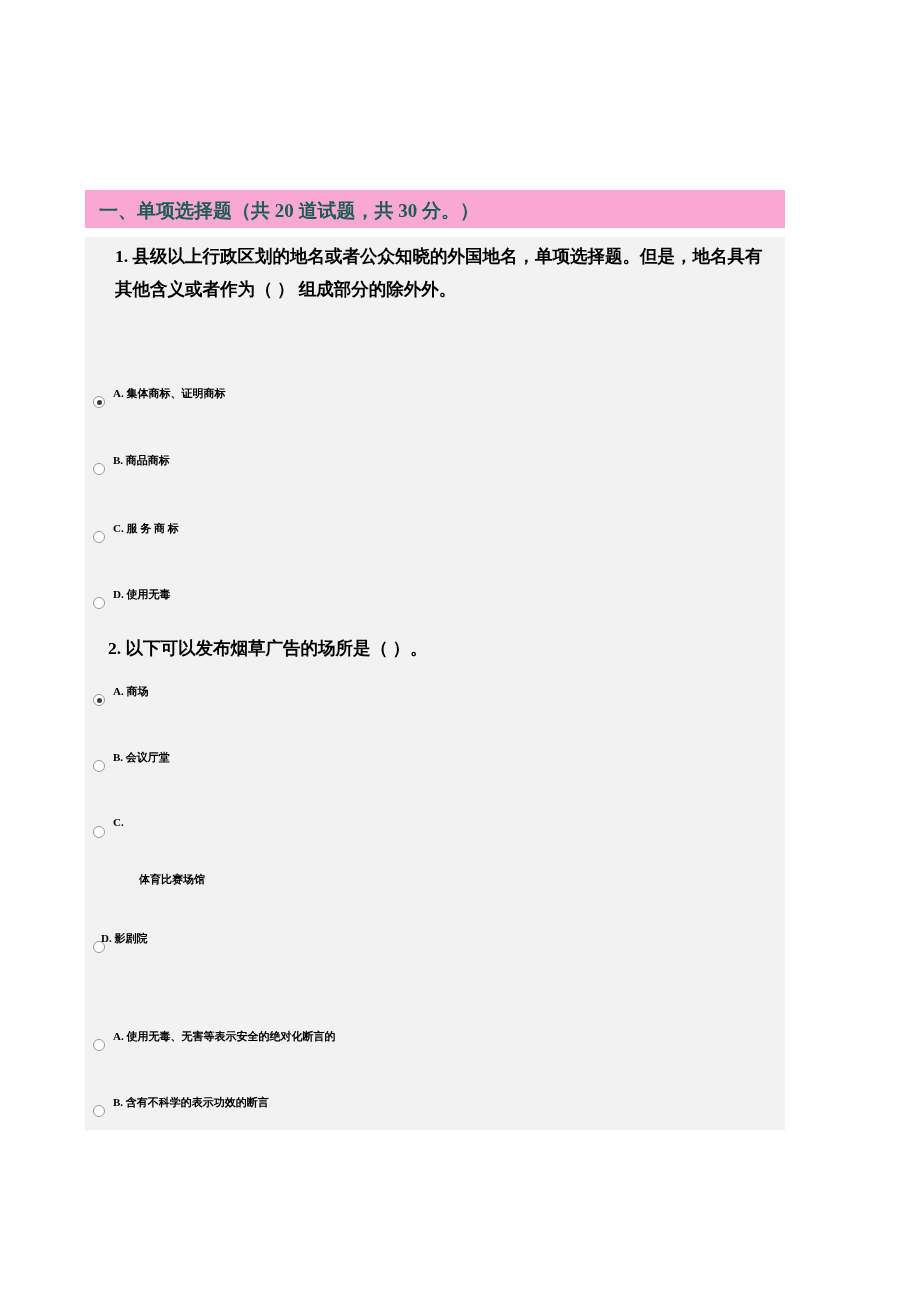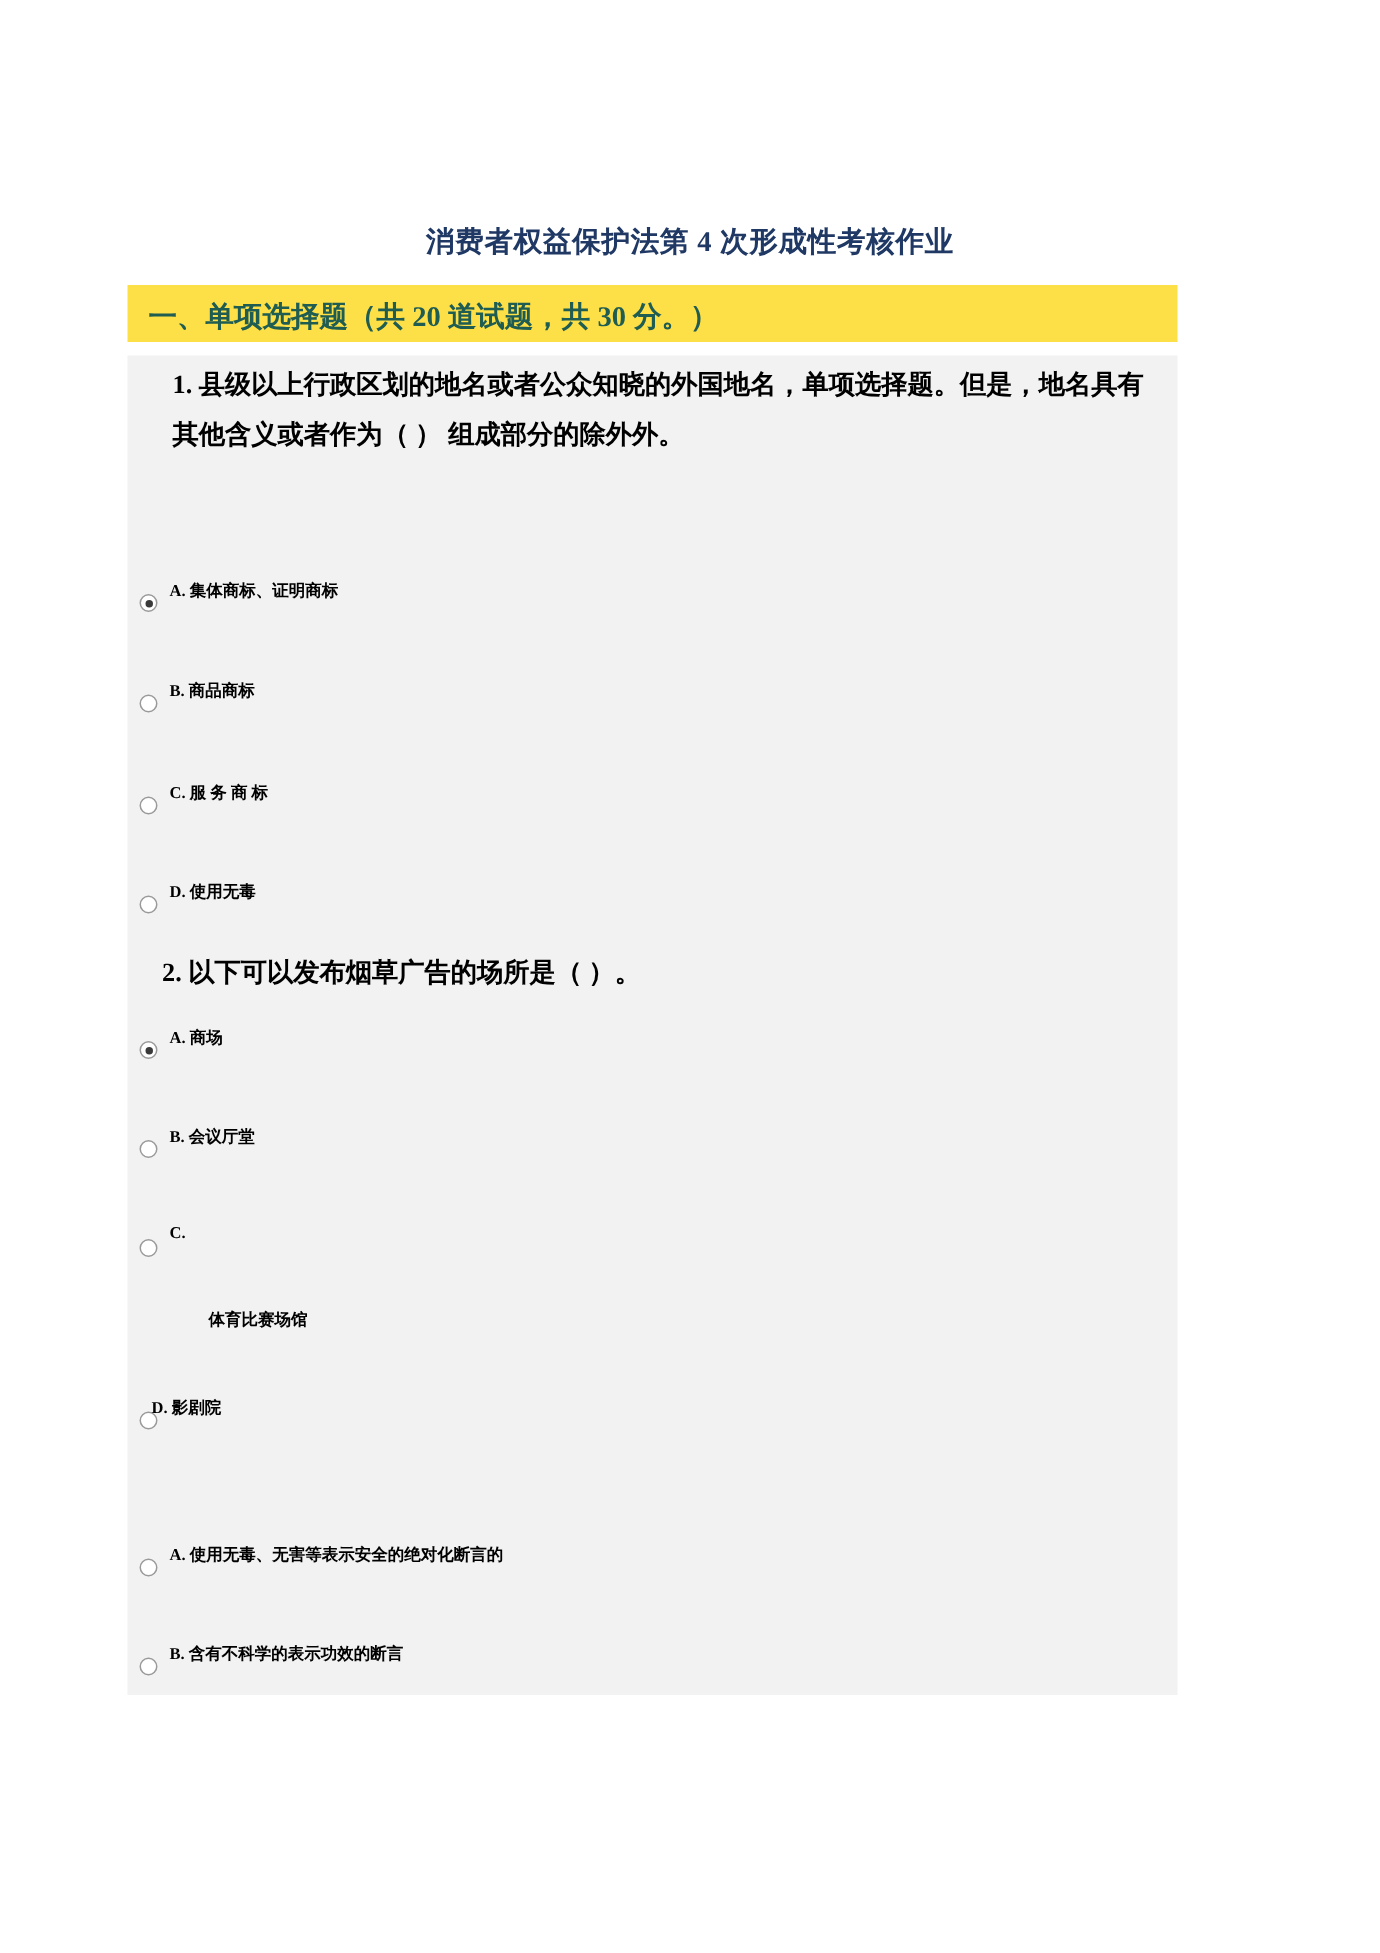--- a/index.html
+++ b/index.html
@@ -32,21 +32,21 @@
     color: #1f3864;
     letter-spacing: 0.5px;
     font-family: "Liberation Serif", "DejaVu Serif", serif;
   }
   .section-bar {
     position: absolute;
     left: 85px;
     top: 190px;
     width: 700px;
     height: 38px;
-    background: #fde047;
+    background: #f9a8d4;
   }
   .section-bar-text {
     position: absolute;
     left: 14px;
     top: 8px;
     font-size: 19px;
     font-weight: bold;
     color: #1f5c52;
     font-family: "Liberation Serif", "DejaVu Serif", serif;
     white-space: nowrap;
@@ -112,21 +112,20 @@
     border-radius: 50%;
     background: #3a3a3a;
   }
   .opt-row { position: absolute; }
 </style>
 </head>
 <body>
 
 <div class="page">
 
-  <div class="doc-title">消费者权益保护法第 4 次形成性考核作业</div>
 
   <div class="section-bar">
     <div class="section-bar-text">一、单项选择题（共 20 道试题，共 30 分。）</div>
   </div>
 
   <div class="body-block"></div>
 
   <div class="qtext q1">
     <span>1.</span>
     <span>县级以上行政区划的地名或者公众知晓的外国地名，单项选择题。但是，地名具有其他含义或者作为（       ）  组成部分的除外外。</span>

